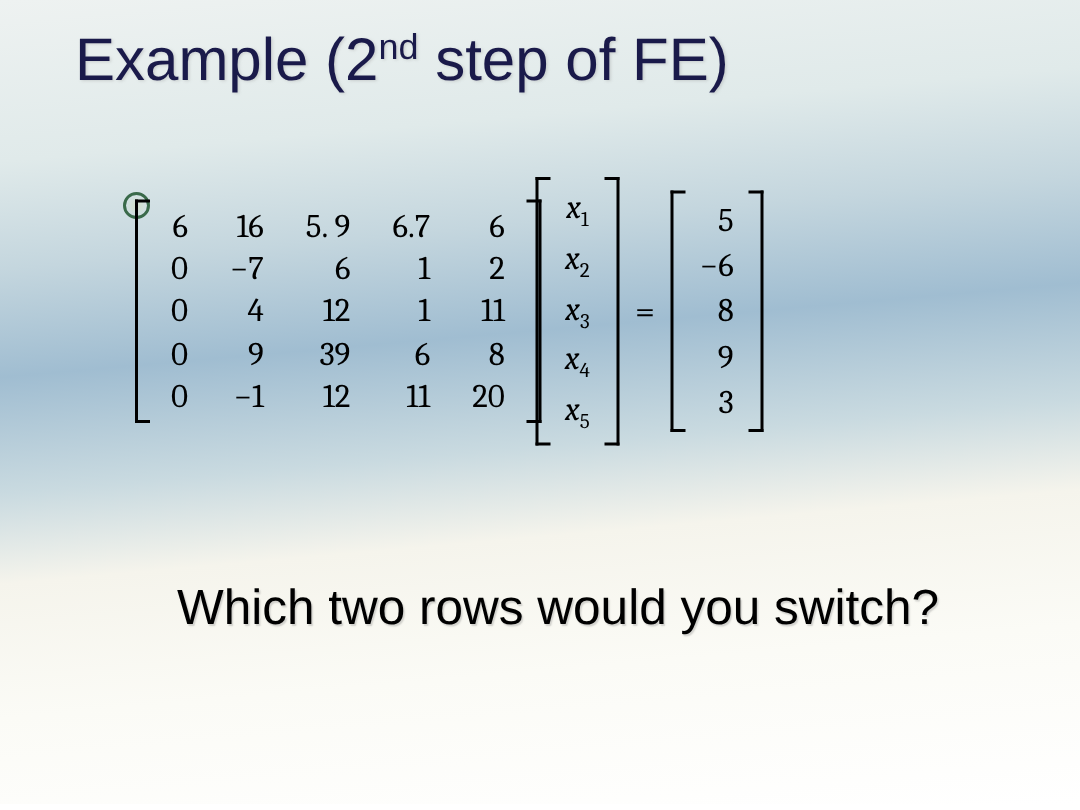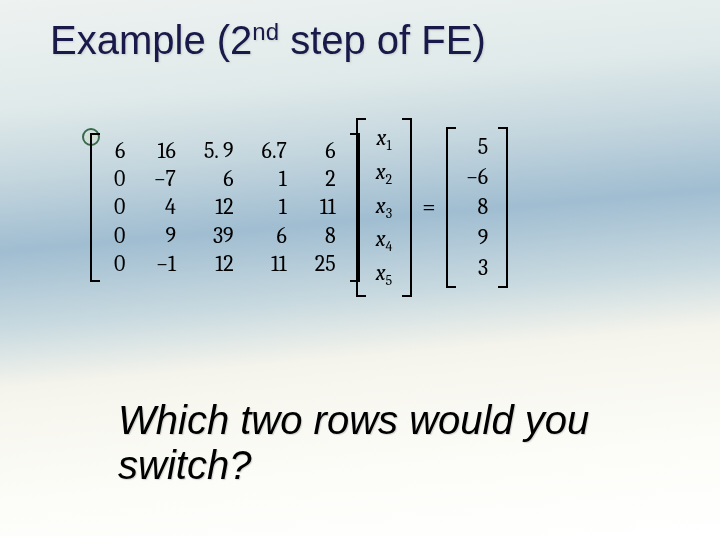--- a/index.html
+++ b/index.html
@@ -114,26 +114,25 @@
     line-height: 1.1;
     white-space: nowrap;
   }
   .eqsign {
     padding: 0 10px;
     font-size: 24px;
   }
 
   .question {
     position: absolute;
-    top: 398px;
+    top: 386px;
     left: 118px;
-    font-size: 40px;
+    font-size: 33px;
     color: #000;
     text-shadow: 1px 1px 1px rgba(120,120,120,0.3);
-    font-style: italic;
   }
 </style>
 </head>
 <body>
 
 <div class="slide">
 
   <div class="title">
     <span>Example (2</span><sup>nd</sup><span> step of FE)</span>
   </div>
@@ -171,21 +170,21 @@
           <td>9</td>
           <td>39</td>
           <td>6</td>
           <td>8</td>
         </tr>
         <tr>
           <td>0</td>
           <td>−1</td>
           <td>12</td>
           <td>11</td>
-          <td>25</td>
+          <td>20</td>
         </tr>
       </tbody>
         </table>
     </div>
 
     <div class="mat" style="margin-left:-4px;">
       <table class="vec">
         <tbody>
             <tr>
               <td>x<span class="sub">1</span></td>

